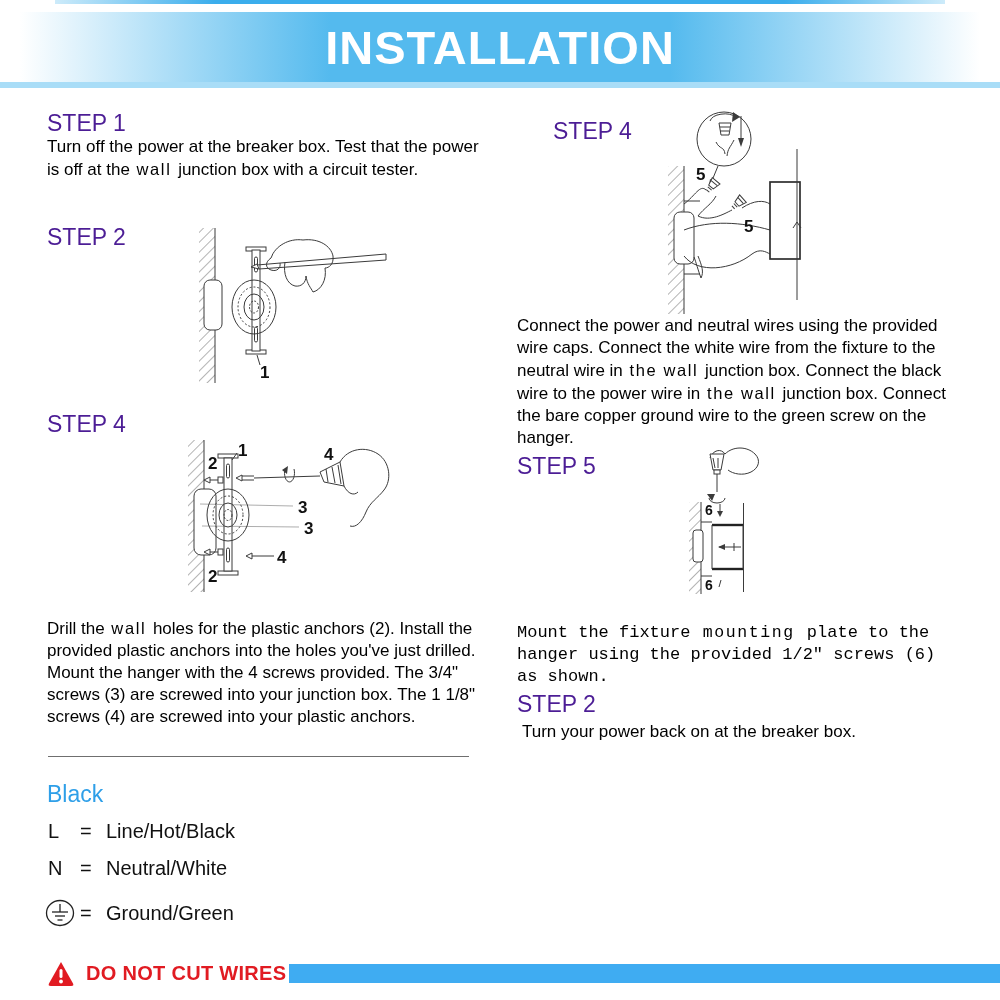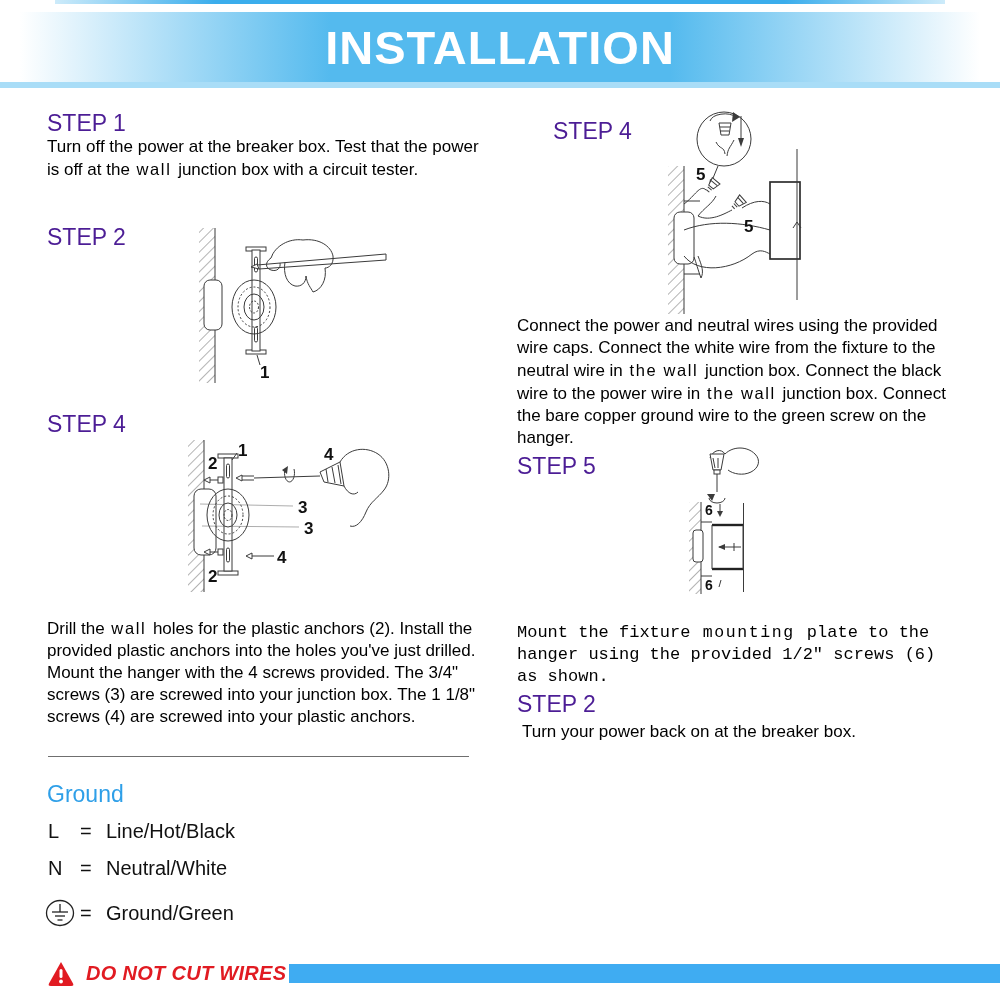--- a/index.html
+++ b/index.html
@@ -18,21 +18,21 @@
   .step-heading{font-size:23px;color:#4c1d95;}
   .body-text{font-size:17px;line-height:22px;color:#000;}
   .alt-font{letter-spacing:1.6px;font-size:16.5px;margin:0 2px;}
   .divider{height:1px;background:#6f6f6f;}
   
   .legend-heading{font-size:23px;color:#2e9fe8;}
   .legend-row{display:flex;align-items:center;font-size:20px;color:#111;}
   .legend-sym{display:inline-block;width:32px;}
   .legend-eq{display:inline-block;width:26px;}
   
-  .warning-text{font-size:20px;font-weight:bold;color:#e11b22;letter-spacing:0.3px;font-style:italic;}
+  .warning-text{font-size:20px;font-weight:bold;color:#e11b22;letter-spacing:0.3px;}
   .warning-bar{background:#3facf2;}
   
   svg .ln{stroke:#3b3b3b;stroke-width:1;fill:none;}
   svg .thin{stroke:#8a8a8a;stroke-width:0.7;fill:none;}
   svg .fillw{fill:#fff;stroke:#3b3b3b;stroke-width:1;}
   svg text{font-family:"Liberation Sans",sans-serif;font-size:17px;font-weight:bold;fill:#111;}
 </style>
 </head>
 <body>
 
@@ -148,21 +148,21 @@
       <polygon class="fillw" points="68,120 74,117 74,123"></polygon>
       <line class="ln" x1="74" y1="120" x2="96" y2="120"></line>
     </g>
     <text x="99" y="127">4</text>
   </svg>
 
   <div class="abs body-text" style="left:47px;top:617px;width:432px;"><span>Drill the </span><span class="alt-font">wall</span><span> holes for the plastic anchors (2).  Install the provided plastic anchors into the holes you've just drilled.  Mount the hanger with the 4 screws provided. The 3/4" screws (3) are screwed into your junction box. The 1 1/8" screws (4) are screwed into your plastic anchors.</span></div>
 
   <div class="abs divider" style="left:48px;top:756px;width:421px;"></div>
 
-  <div class="abs legend-heading" style="left:47px;top:781px;">Ground</div>
+  <div class="abs legend-heading" style="left:47px;top:781px;">Black</div>
   <div class="abs legend-row" style="left:48px;top:820px;">
     <span class="legend-sym">L</span>
     <span class="legend-eq">=</span>
     <span>Line/Hot/Black</span>
   </div>
   <div class="abs legend-row" style="left:48px;top:857px;">
     <span class="legend-sym">N</span>
     <span class="legend-eq">=</span>
     <span>Neutral/White</span>
   </div>

